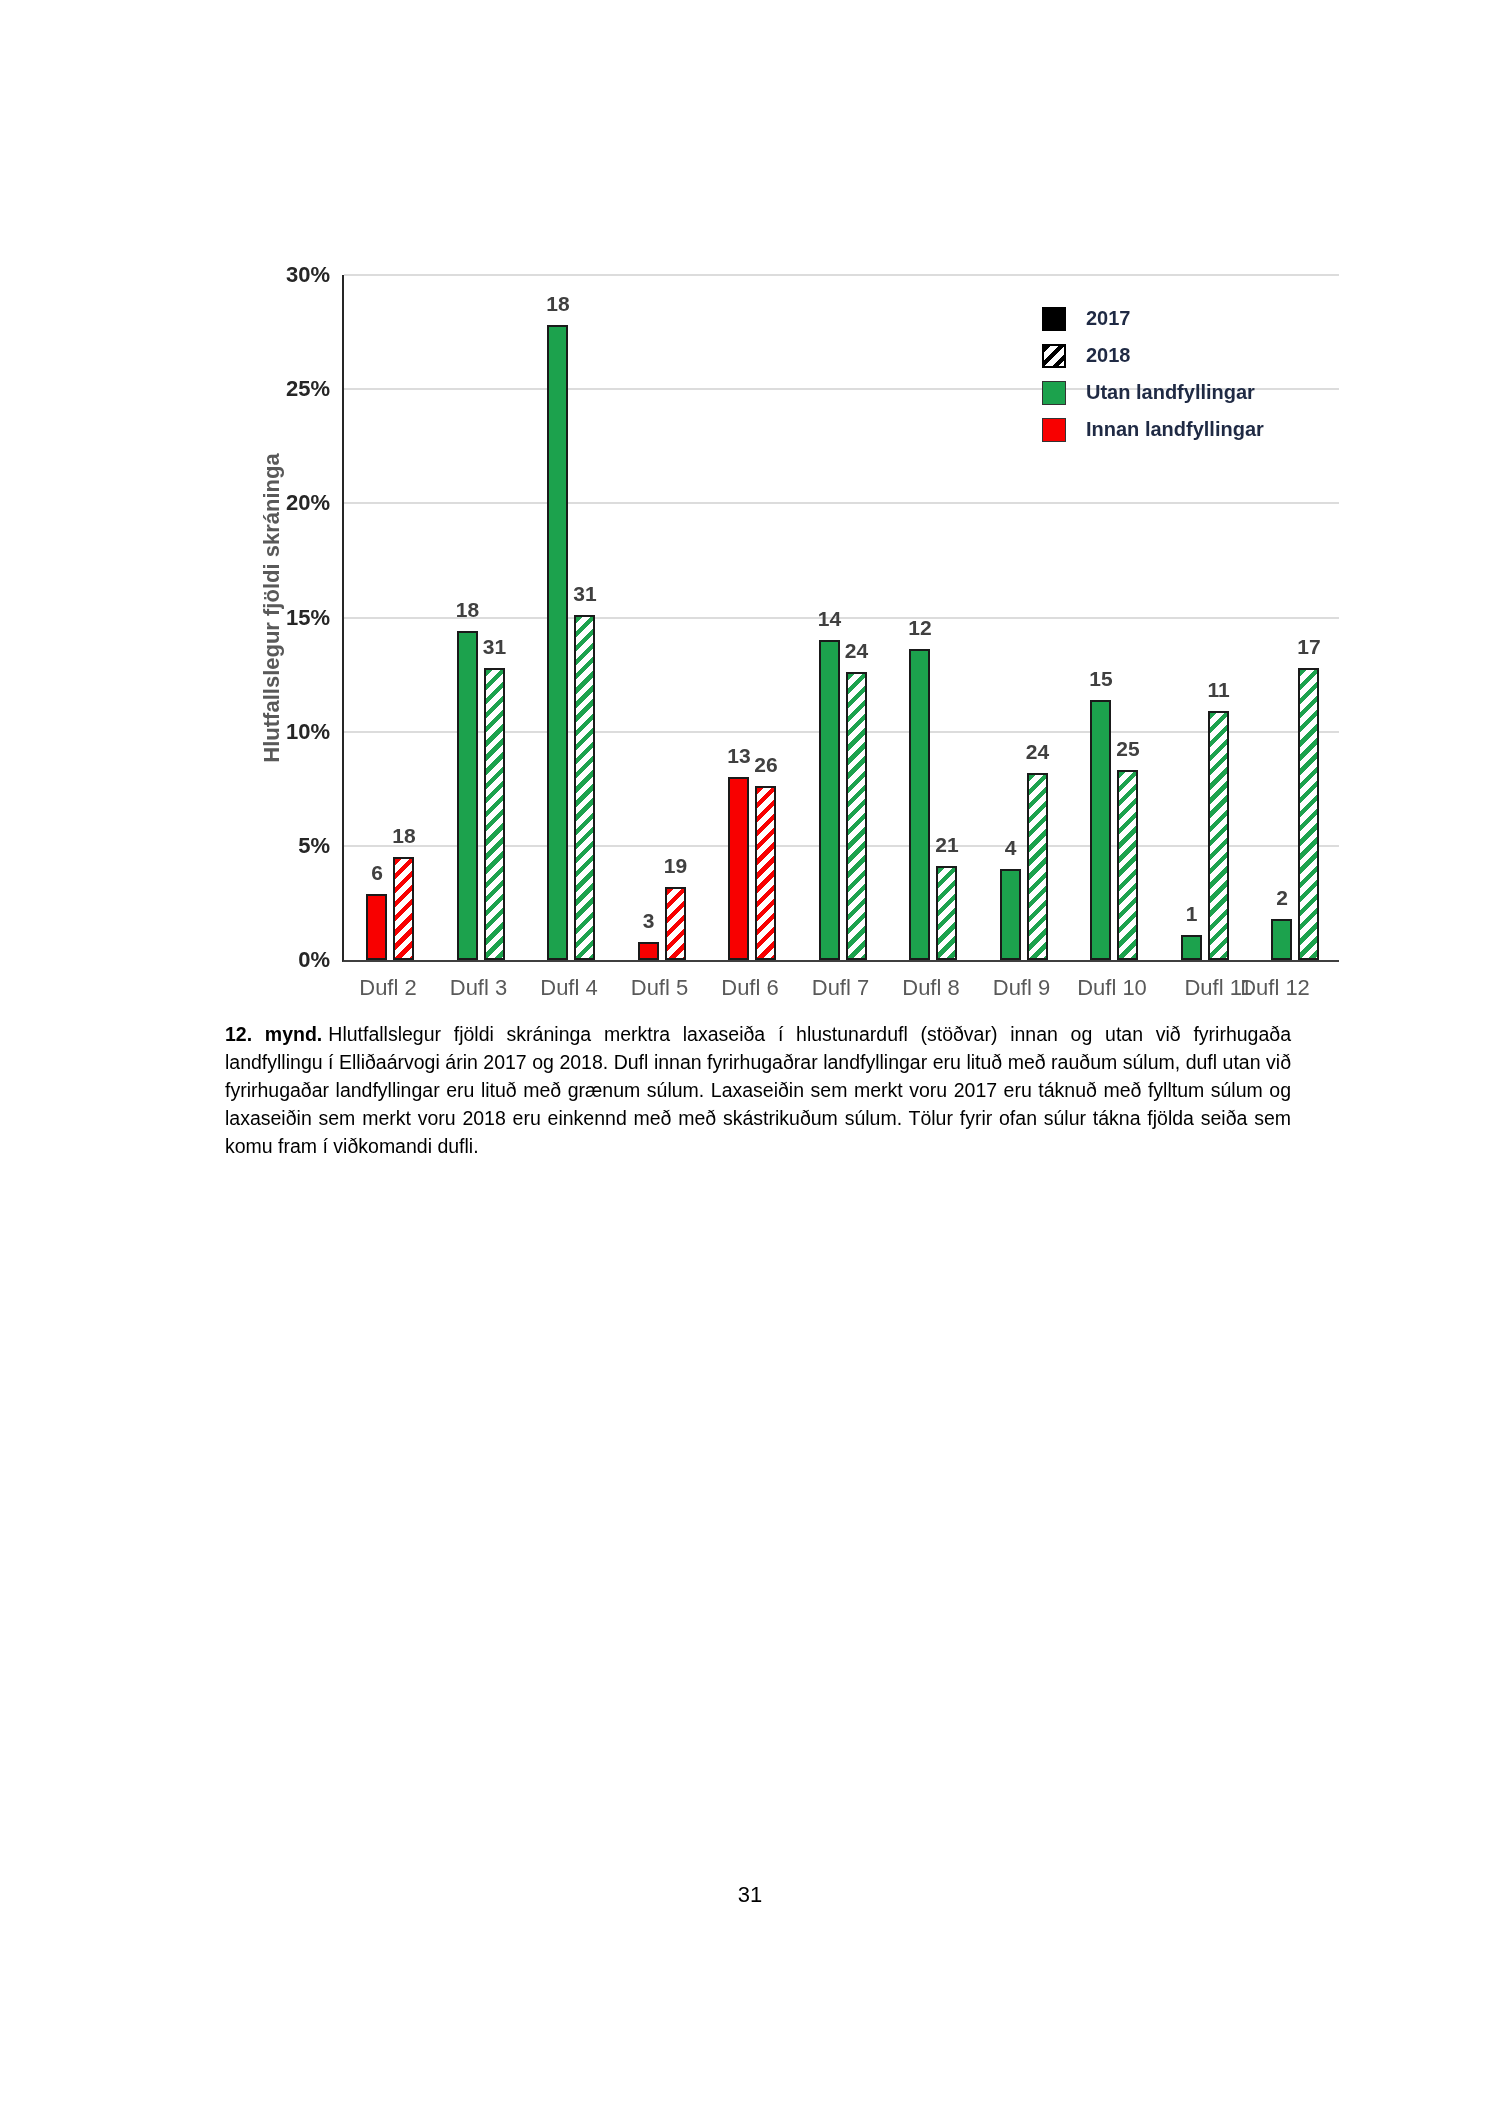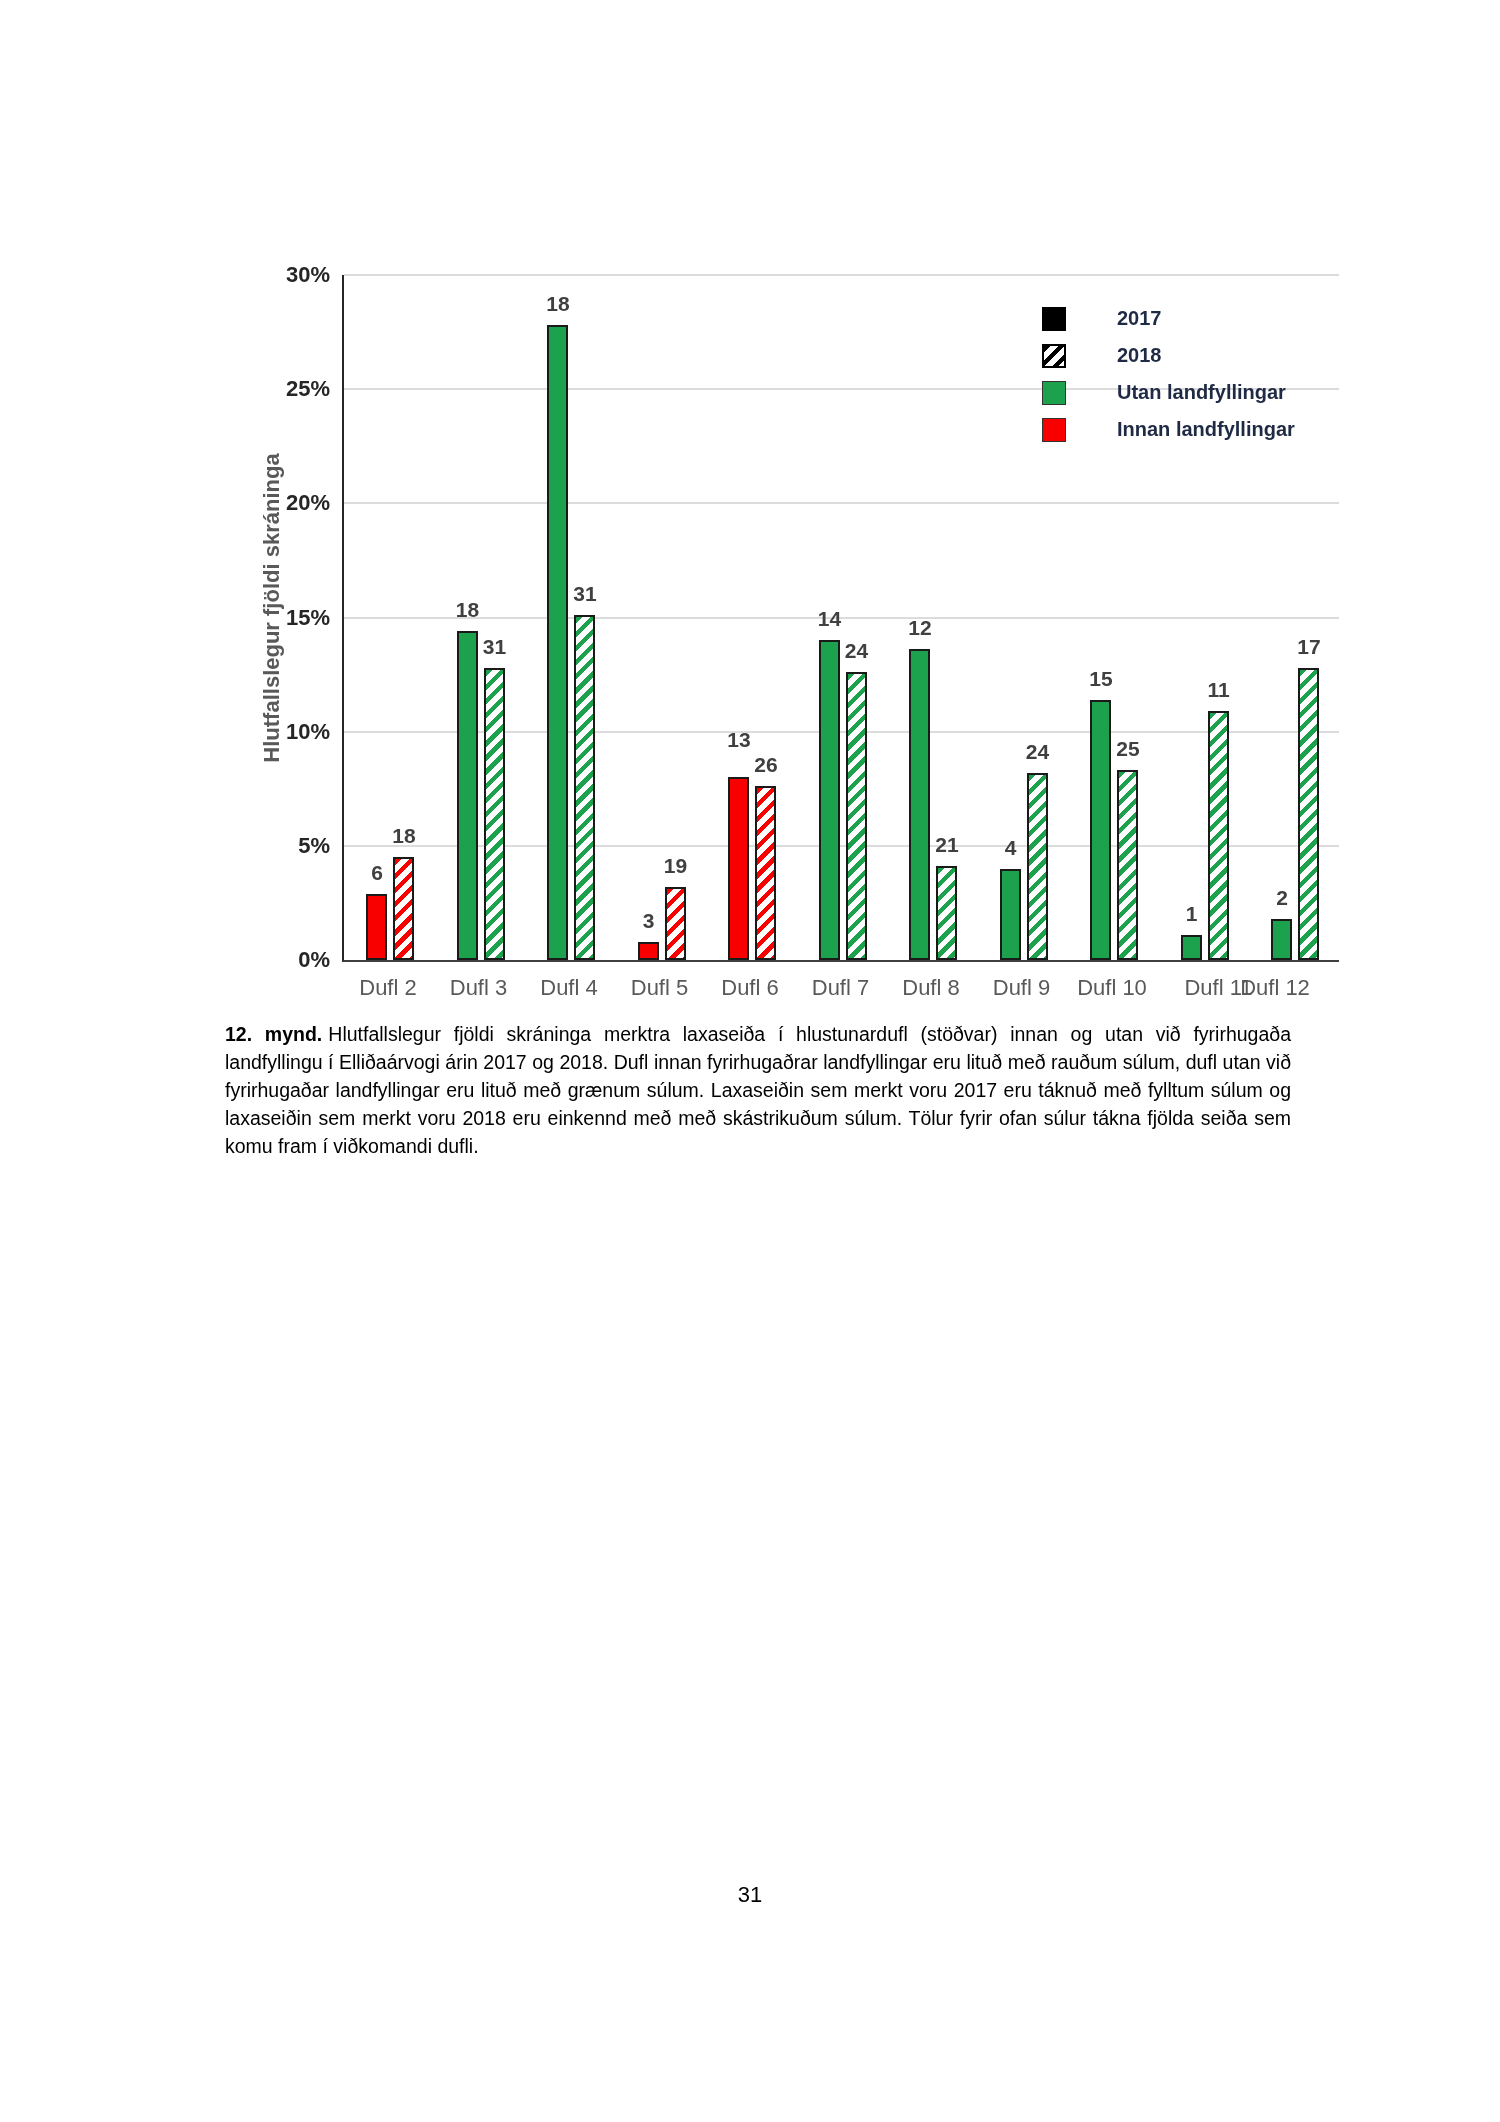--- a/index.html
+++ b/index.html
@@ -25,21 +25,21 @@
   .xtick{
     position:absolute;width:110px;text-align:center;
     font-size:22px;font-weight:normal;color:#595959;line-height:24px;
   }
   #y-axis-title{
     position:absolute;left:272px;top:608px;white-space:nowrap;
     transform:translate(-50%,-50%) rotate(-90deg);
     font-size:22px;font-weight:bold;color:#595959;
   }
   #legend{position:absolute;left:1042px;top:306px;}
-  .legend-row{display:flex;align-items:center;margin-bottom:12px;height:25px;gap:31px;}
+  .legend-row{display:flex;align-items:center;margin-bottom:12px;height:25px;}
   .legend-swatch{width:24px;height:24px;box-sizing:border-box;margin-right:20px;flex:0 0 24px;}
   .legend-label{font-size:20px;font-weight:600;color:#1f2a44;white-space:nowrap;}
   #caption{
     position:absolute;left:225px;top:1020px;width:1066px;
     font-size:19.5px;line-height:28px;color:#000000;text-align:justify;
   }
   #caption .cap-label{font-weight:bold;margin-right:6px;}
   #page-number{
     position:absolute;left:0;top:1882px;width:1500px;text-align:center;
     font-size:22px;color:#000000;
@@ -67,21 +67,21 @@
       <div class="bar-label" style="left: 118.5px; top: 361px;">31</div>
       <div class="bar" style="left: 203px; width: 21px; height: 635px; border-color: rgb(26, 26, 26); background: rgb(28, 162, 77);"></div>
       <div class="bar-label" style="left: 182px; top: 18px;">18</div>
       <div class="bar" style="left: 230px; width: 21px; height: 345px; border-color: rgb(26, 26, 26); background: repeating-linear-gradient(135deg, rgb(28, 162, 77) 0px, rgb(28, 162, 77) 4.5px, rgb(255, 255, 255) 4.5px, rgb(255, 255, 255) 10px);"></div>
       <div class="bar-label" style="left: 209px; top: 308px;">31</div>
       <div class="bar" style="left: 293.5px; width: 21px; height: 18px; border-color: rgb(26, 26, 26); background: rgb(248, 0, 0);"></div>
       <div class="bar-label" style="left: 272.5px; top: 635px;">3</div>
       <div class="bar" style="left: 320.5px; width: 21px; height: 73px; border-color: rgb(26, 26, 26); background: repeating-linear-gradient(135deg, rgb(248, 0, 0) 0px, rgb(248, 0, 0) 4.5px, rgb(255, 255, 255) 4.5px, rgb(255, 255, 255) 10px);"></div>
       <div class="bar-label" style="left: 299.5px; top: 580px;">19</div>
       <div class="bar" style="left: 384px; width: 21px; height: 183px; border-color: rgb(26, 26, 26); background: rgb(248, 0, 0);"></div>
-      <div class="bar-label" style="left: 363px; top: 454px;">13</div>
+      <div class="bar-label" style="left: 363px; top: 470px;">13</div>
       <div class="bar" style="left: 411px; width: 21px; height: 174px; border-color: rgb(26, 26, 26); background: repeating-linear-gradient(135deg, rgb(248, 0, 0) 0px, rgb(248, 0, 0) 4.5px, rgb(255, 255, 255) 4.5px, rgb(255, 255, 255) 10px);"></div>
       <div class="bar-label" style="left: 390px; top: 479px;">26</div>
       <div class="bar" style="left: 474.5px; width: 21px; height: 320px; border-color: rgb(26, 26, 26); background: rgb(28, 162, 77);"></div>
       <div class="bar-label" style="left: 453.5px; top: 333px;">14</div>
       <div class="bar" style="left: 501.5px; width: 21px; height: 288px; border-color: rgb(26, 26, 26); background: repeating-linear-gradient(135deg, rgb(28, 162, 77) 0px, rgb(28, 162, 77) 4.5px, rgb(255, 255, 255) 4.5px, rgb(255, 255, 255) 10px);"></div>
       <div class="bar-label" style="left: 480.5px; top: 365px;">24</div>
       <div class="bar" style="left: 565px; width: 21px; height: 311px; border-color: rgb(26, 26, 26); background: rgb(28, 162, 77);"></div>
       <div class="bar-label" style="left: 544px; top: 342px;">12</div>
       <div class="bar" style="left: 592px; width: 21px; height: 94px; border-color: rgb(26, 26, 26); background: repeating-linear-gradient(135deg, rgb(28, 162, 77) 0px, rgb(28, 162, 77) 4.5px, rgb(255, 255, 255) 4.5px, rgb(255, 255, 255) 10px);"></div>
       <div class="bar-label" style="left: 571px; top: 559px;">21</div>

